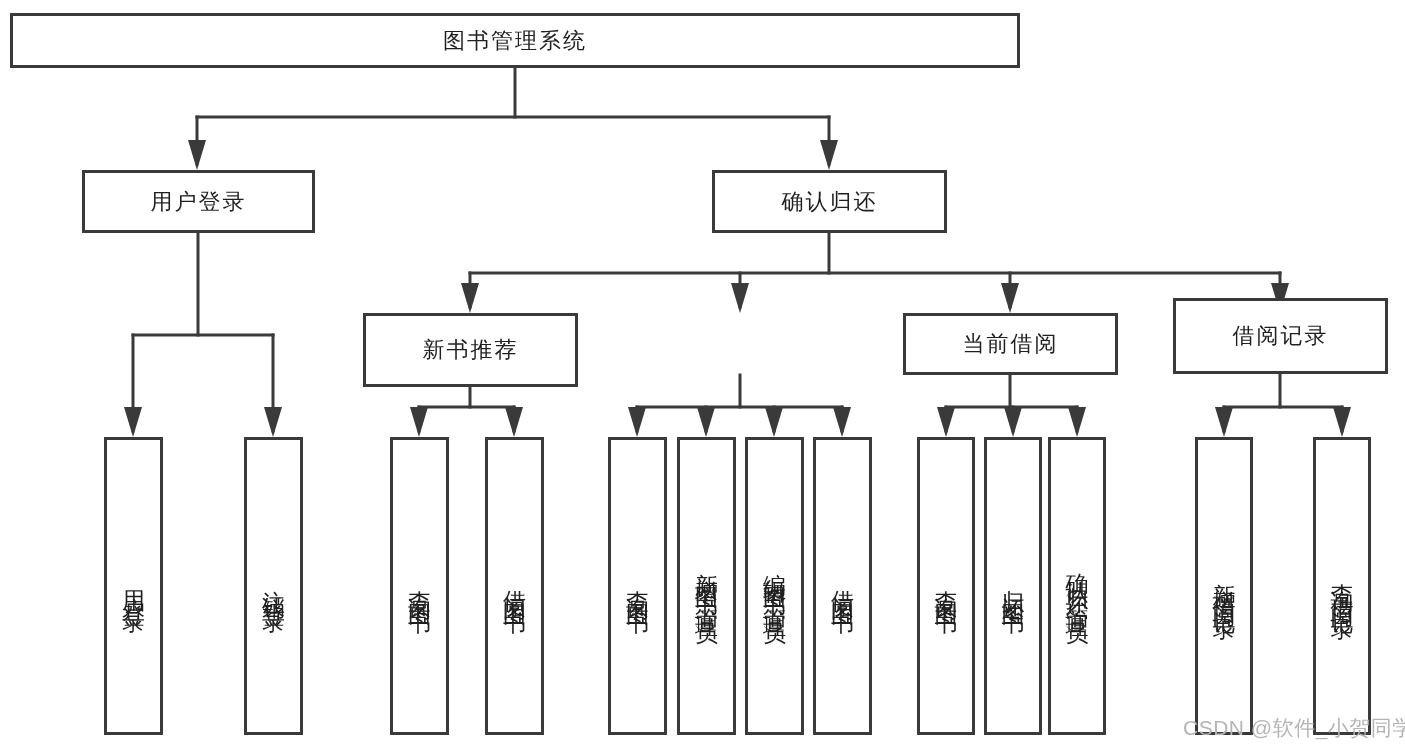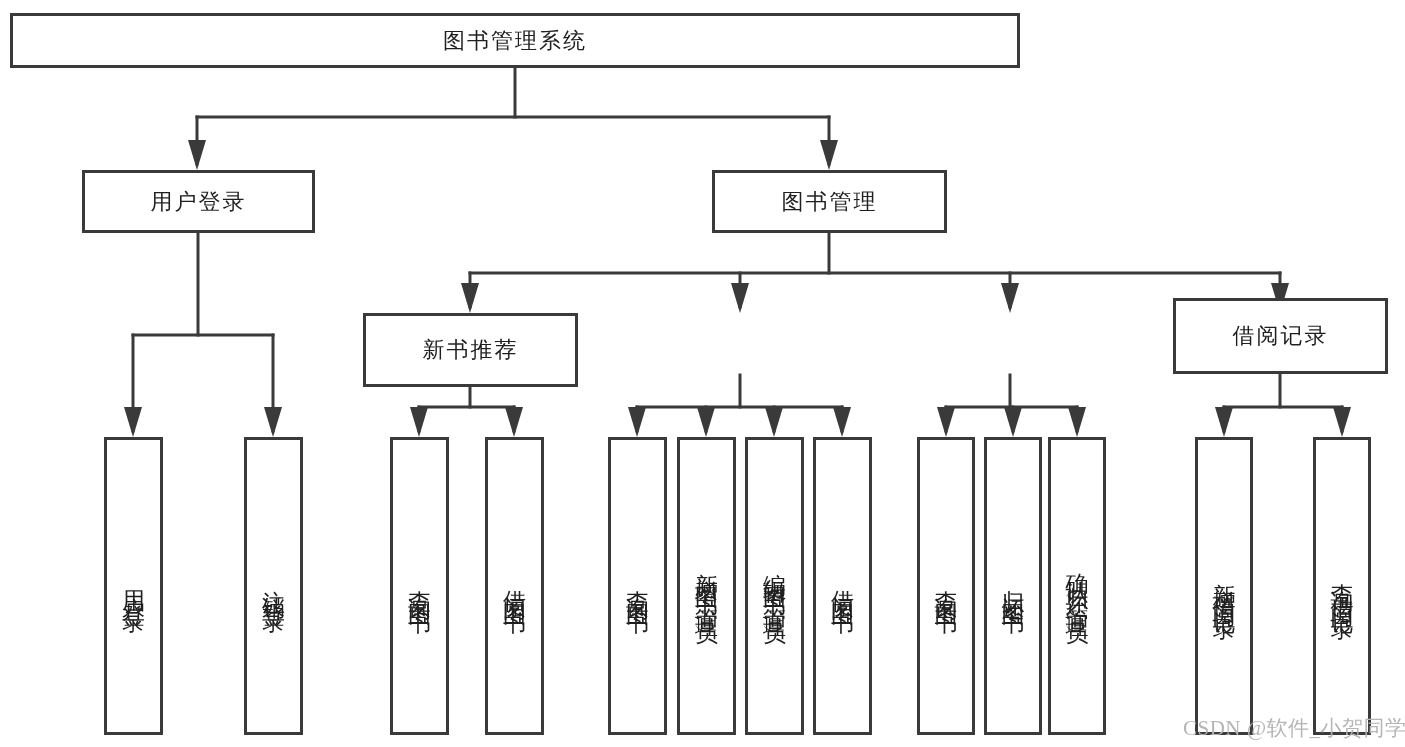--- a/index.html
+++ b/index.html
@@ -7,21 +7,21 @@
     --text:#1f1f1f;
     --watermark:#b5b5b5;
     --background:#ffffff;
   }
   html,body{margin:0;padding:0;background:var(--background);}
   .canvas{
     position:relative;
     width:1405px;height:747px;
     background:var(--background);
     overflow:hidden;
-    font-family:Liberation Serif, serif;
+    font-family:Liberation Sans, sans-serif;
   }
   svg.connectors{
     position:absolute;left:0;top:0;width:1405px;height:747px;
     display:block;
   }
   svg.connectors line{stroke:var(--line);stroke-width:3;stroke-linecap:square;}
   svg.connectors polygon{fill:var(--line);stroke:none;}
   .node{
     position:absolute;
     box-sizing:border-box;
@@ -136,26 +136,29 @@
   </svg>
 
   <div class="node h" style="left:10px;top:13px;width:1010px;height:55px">
     <span>图书管理系统</span>
   </div>
 
   <div class="node h" style="left:82px;top:170px;width:233px;height:63px">
     <span>用户登录</span>
   </div>
   <div class="node h" style="left:712px;top:170px;width:235px;height:63px">
-    <span>图书管理</span>
+    <span>确认归还</span>
   </div>
 
   <div class="node h" style="left:363px;top:313px;width:215px;height:74px">
     <span>新书推荐</span>
   </div>
+  <div class="node h" style="left:903px;top:313px;width:215px;height:62px">
+    <span>当前借阅</span>
+  </div>
   <div class="node h" style="left:1173px;top:298px;width:215px;height:76px">
     <span>借阅记录</span>
   </div>
 
   <div class="node v" style="left:104px;top:437px;width:59px;height:298px">
     <span>用户登录</span>
   </div>
   <div class="node v" style="left:244px;top:437px;width:59px;height:298px">
     <span>注销登录</span>
   </div>

